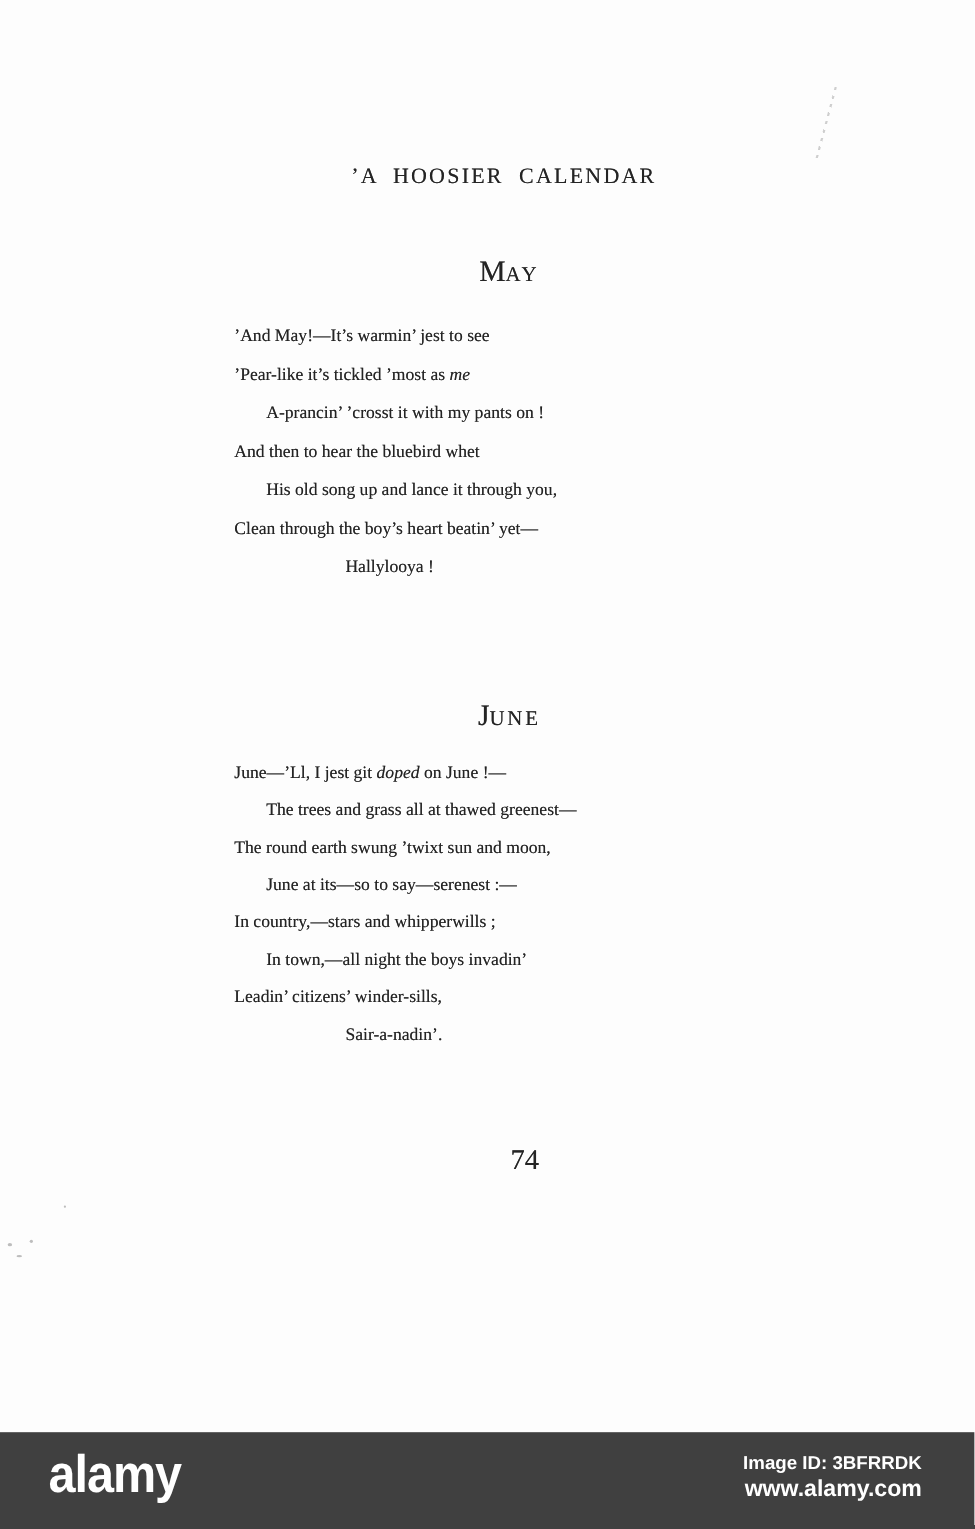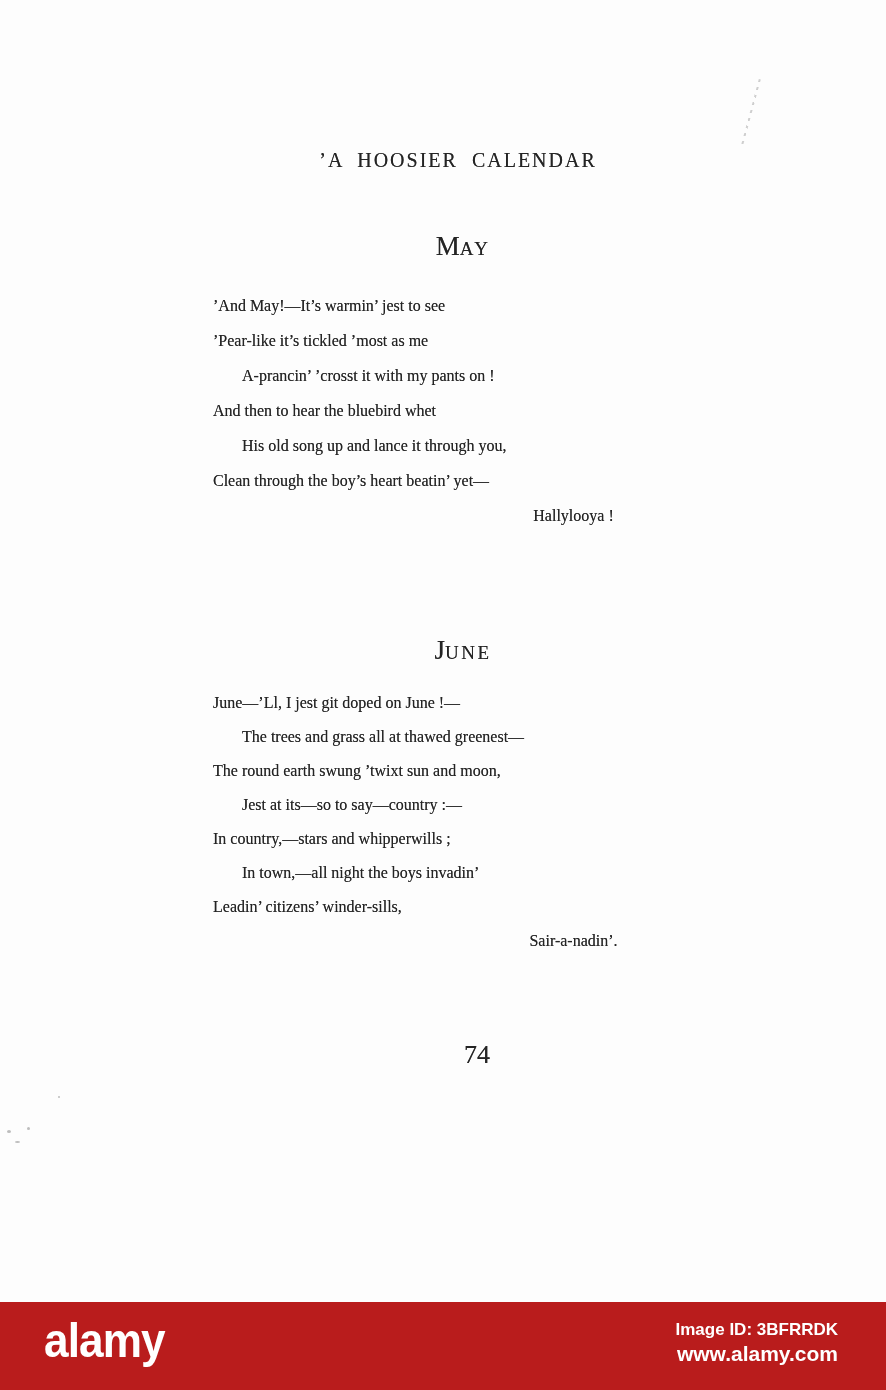--- a/index.html
+++ b/index.html
@@ -48,33 +48,33 @@
 
   .stanza {
     position: absolute; left: 213px; width: 620px;
     font-size: 16px;
     text-shadow: 0 0 0.4px rgba(0,0,0,.55);
     white-space: nowrap;
   }
   .stanza-may  { top: 288px; line-height: 35px; }
   .stanza-june { top: 686px; line-height: 34px; }
   .stanza .line.i1 { padding-left: 29px; }
-  .stanza .line.i2 { padding-left: 101px; text-align: center; }
-  .stanza .it { }
+  .stanza .line.i2 { padding-left: 101px; }
+  .stanza .it { font-style: italic; }
 
   .page-number {
     position: absolute; top: 1040px; left: 34px; width: 886px;
     text-align: center; font-size: 26px;
     text-shadow: 0 0 0.4px rgba(0,0,0,.55);
   }
 
   .watermark-bar {
     position: absolute; left: 0; top: 1302px;
     width: 886px; height: 88px;
-    background: #b91c1c;
+    background: #404040;
     color: #ffffff;
     font-family: "Liberation Sans", "DejaVu Sans", sans-serif;
   }
   .alamy-logo {
     position: absolute; left: 44px; top: 11px;
     font-size: 48px; font-weight: 700; letter-spacing: -1px;
     transform: scaleX(0.92); transform-origin: left center;
   }
   .wm-right {
     position: absolute; right: 48px; top: 17px;
@@ -111,21 +111,21 @@
     </div>
 
   <h2 class="poem-title title-june">
     <span class="initial">J</span><span class="rest">UNE</span>
   </h2>
 
   <div class="stanza stanza-june">
       <div class="line i0"><span>June—’Ll, I jest git </span><span class="it">doped</span><span> on June !—</span></div>
       <div class="line i1"><span>The trees and grass all at thawed greenest—</span></div>
       <div class="line i0"><span>The round earth swung ’twixt sun and moon,</span></div>
-      <div class="line i1"><span>Jest at its—so to say—country :—</span></div>
+      <div class="line i1"><span>June at its—so to say—serenest :—</span></div>
       <div class="line i0"><span>In country,—stars and whipperwills ;</span></div>
       <div class="line i1"><span>In town,—all night the boys invadin’</span></div>
       <div class="line i0"><span>Leadin’ citizens’ winder-sills,</span></div>
       <div class="line i2"><span>Sair-a-nadin’.</span></div>
     </div>
 
   <div class="page-number">74</div>
 
   <div class="watermark-bar">
     <div class="alamy-logo">alamy</div>

